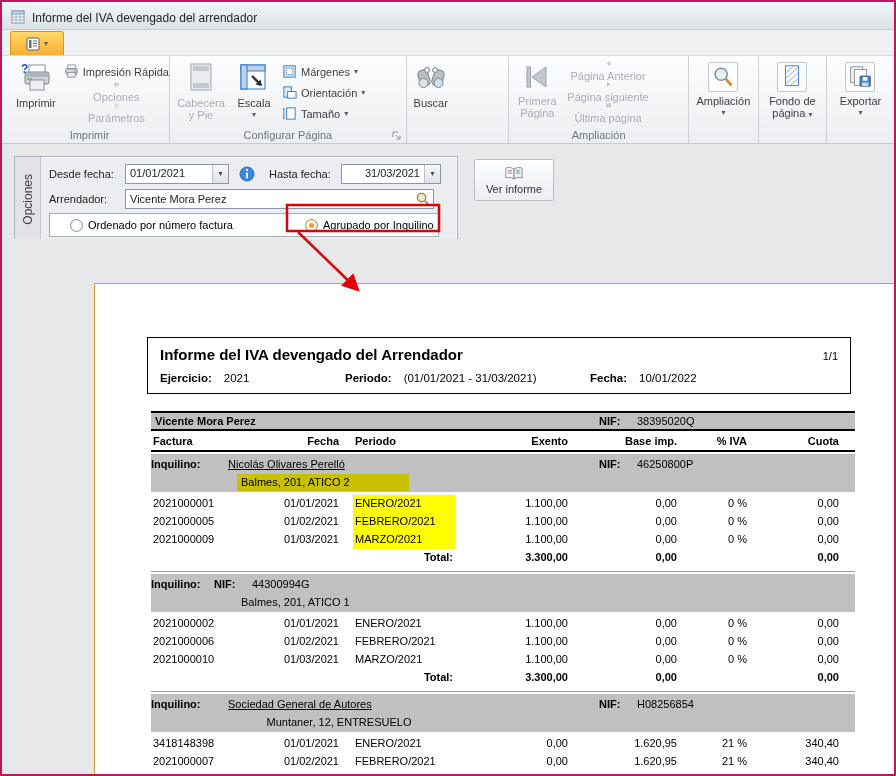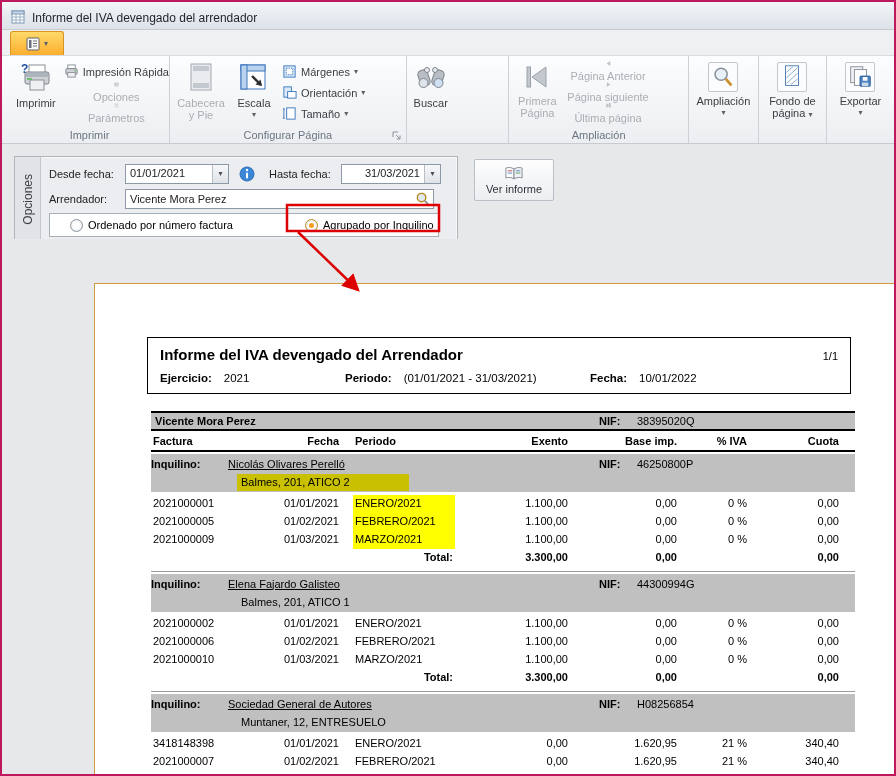--- a/index.html
+++ b/index.html
@@ -466,21 +466,20 @@
               <div class="c c6">0,00</div>
               <div class="c c7"></div>
               <div class="c c8">0,00</div>
           </div>
         </div>
         <div class="gdiv"></div>
 
         <div class="iband">
           <div class="ib-line">
             <span class="ib-label">Inquilino:</span>
-            <span class="ib-name">Elena Fajardo Galisteo</span>
             <span class="nifl">NIF:</span>
             <span class="nifv">44300994G</span>
           </div>
           <div class="ib-line">
             <span class="ib-ind"></span>
             <span class="addr">Balmes, 201, ATICO 1</span>
           </div>
         </div>
         <div class="rows-block">
           <div class="rrow">
@@ -525,21 +524,21 @@
 
         <div class="iband">
           <div class="ib-line">
             <span class="ib-label">Inquilino:</span>
             <span class="ib-name">Sociedad General de Autores</span>
             <span class="nifl">NIF:</span>
             <span class="nifv">H08256854</span>
           </div>
           <div class="ib-line">
             <span class="ib-ind"></span>
-            <span class="addr" style="width:200px;">Muntaner, 12, ENTRESUELO</span>
+            <span class="addr" style="width:200px;text-align:center;">Muntaner, 12, ENTRESUELO</span>
           </div>
         </div>
         <div class="rows-block">
           <div class="rrow">
             <div class="c c1">3418148398</div>
               <div class="c c2">01/01/2021</div>
               <div></div>
               <div class="c c4">ENERO/2021</div>
               <div class="c c5">0,00</div>
               <div class="c c6">1.620,95</div>

